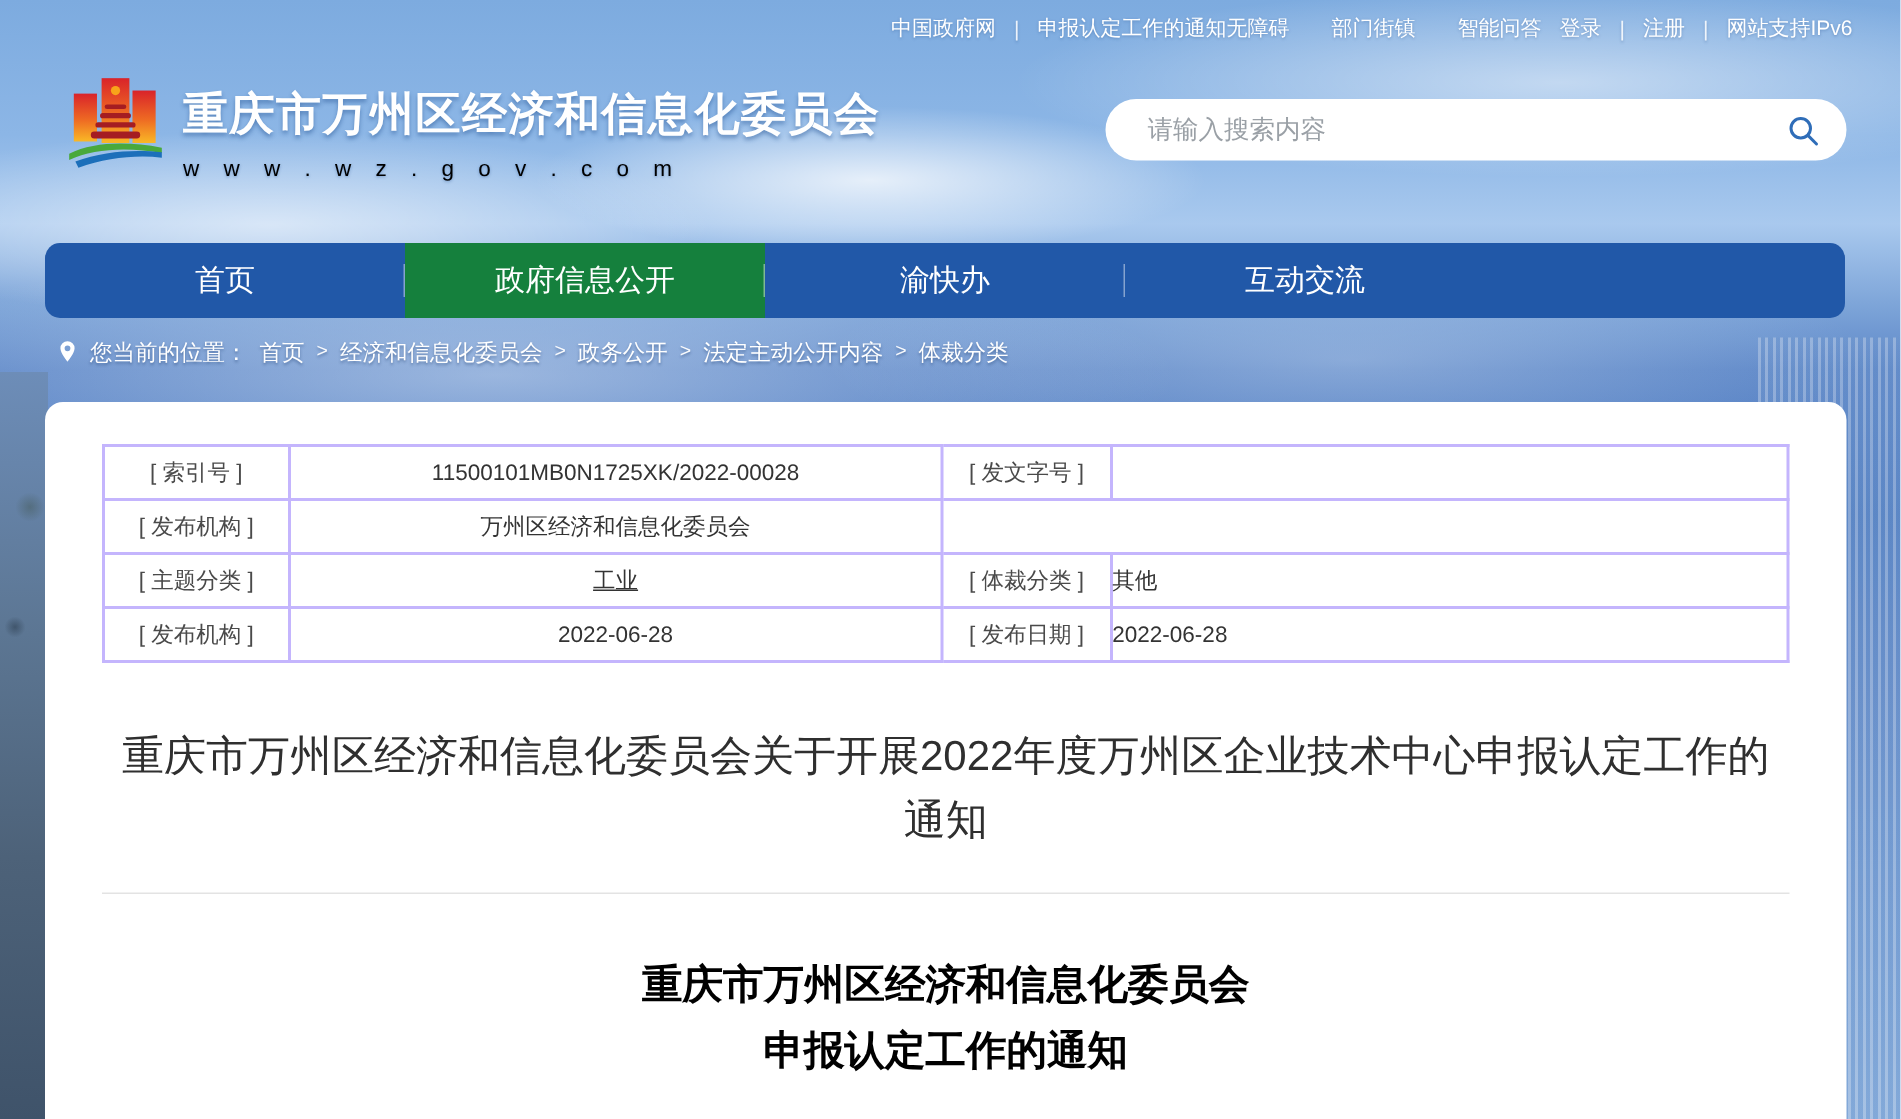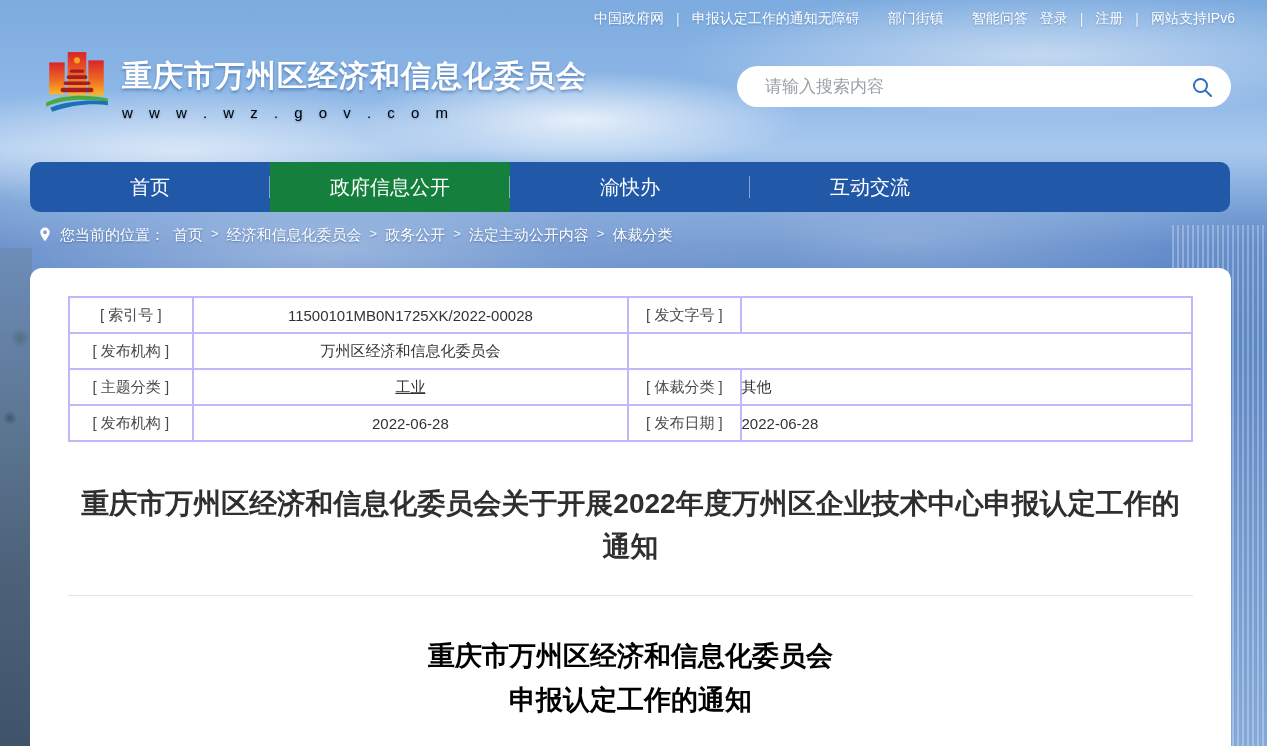--- a/index.html
+++ b/index.html
@@ -80,21 +80,21 @@
   table.meta { width:100%; border-collapse:collapse; table-layout:fixed;
     font-size:15px; color:#333; }
   table.meta td { border:2px solid #c4b5fd; height:36px; padding:0; vertical-align:middle;margin-top:24px; }
   td.mlabel { text-align:center; color:#4a4a4a; }
   td.mval   { padding-left:24px;text-align:center; }
   td.mval2  { padding-left:16px; }
   .col-l1 { width:11%; } .col-v1 { width:38.8%; } .col-l2 { width:10%; } .col-v2 { width:40.2%; }
   .ul-link { color:#333; text-decoration:underline; cursor:pointer; }
 
   .article-title { margin:40px auto 0; max-width:1126px; text-align:center;
-    font-size:28px; font-weight:700; line-height:1.55; color:#2f2f2f; }
+    font-size:28px; font-weight:400; line-height:1.55; color:#2f2f2f; }
   .divider { border:none; border-top:1px solid #e3e3e3; margin-top:26px; }
   .doc-title { margin-top:38px; text-align:center;
     font-family:"Liberation Serif","DejaVu Serif",serif; font-weight:700;
     font-size:27px; line-height:1.65; color:#000; }
 </style>
 </head>
 <body>
 
 <div class="page">
   <div class="photo-bg"></div>

